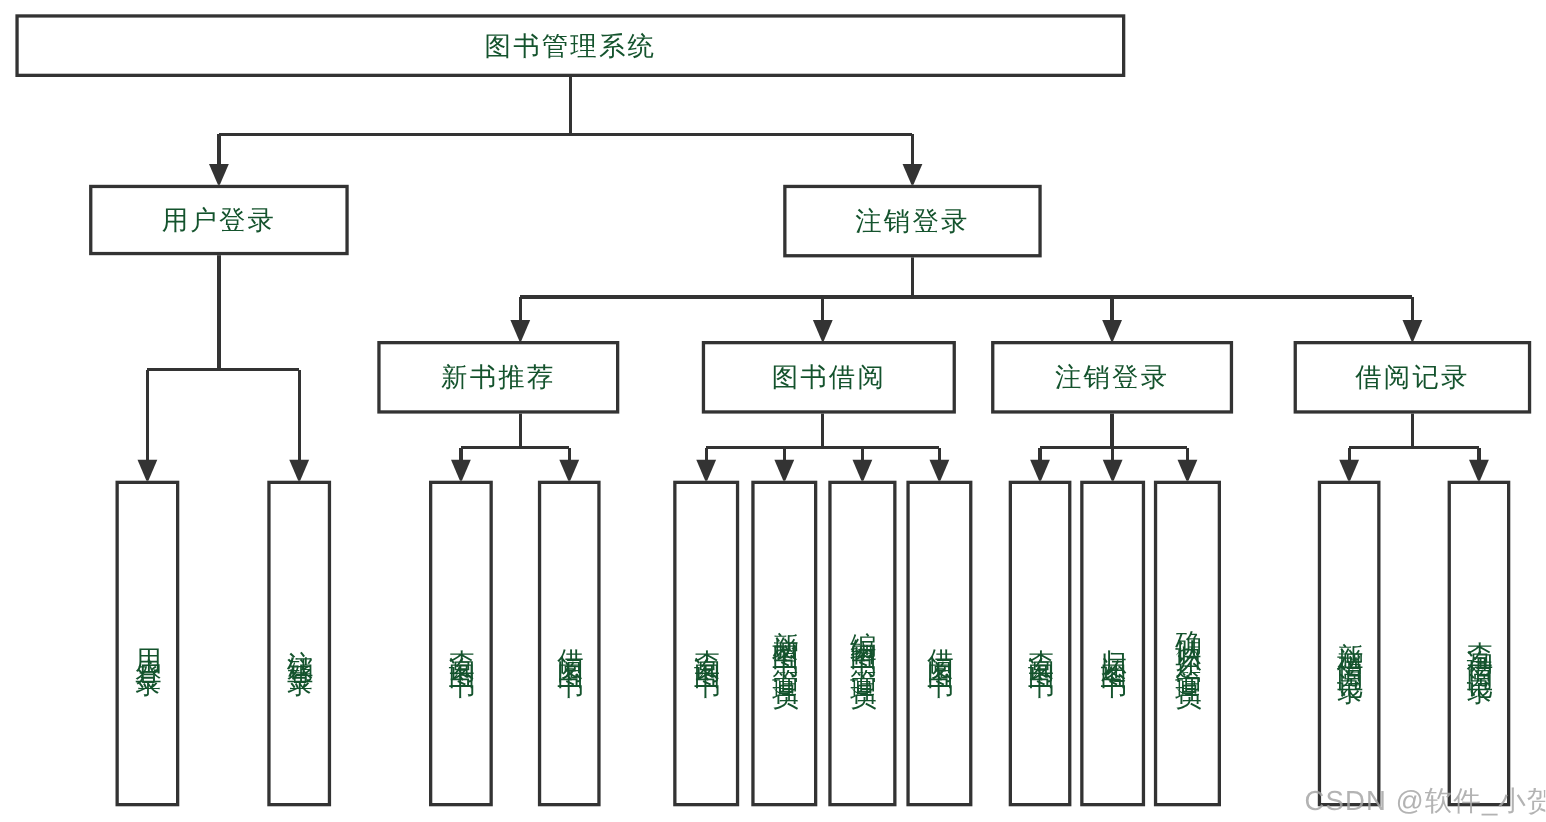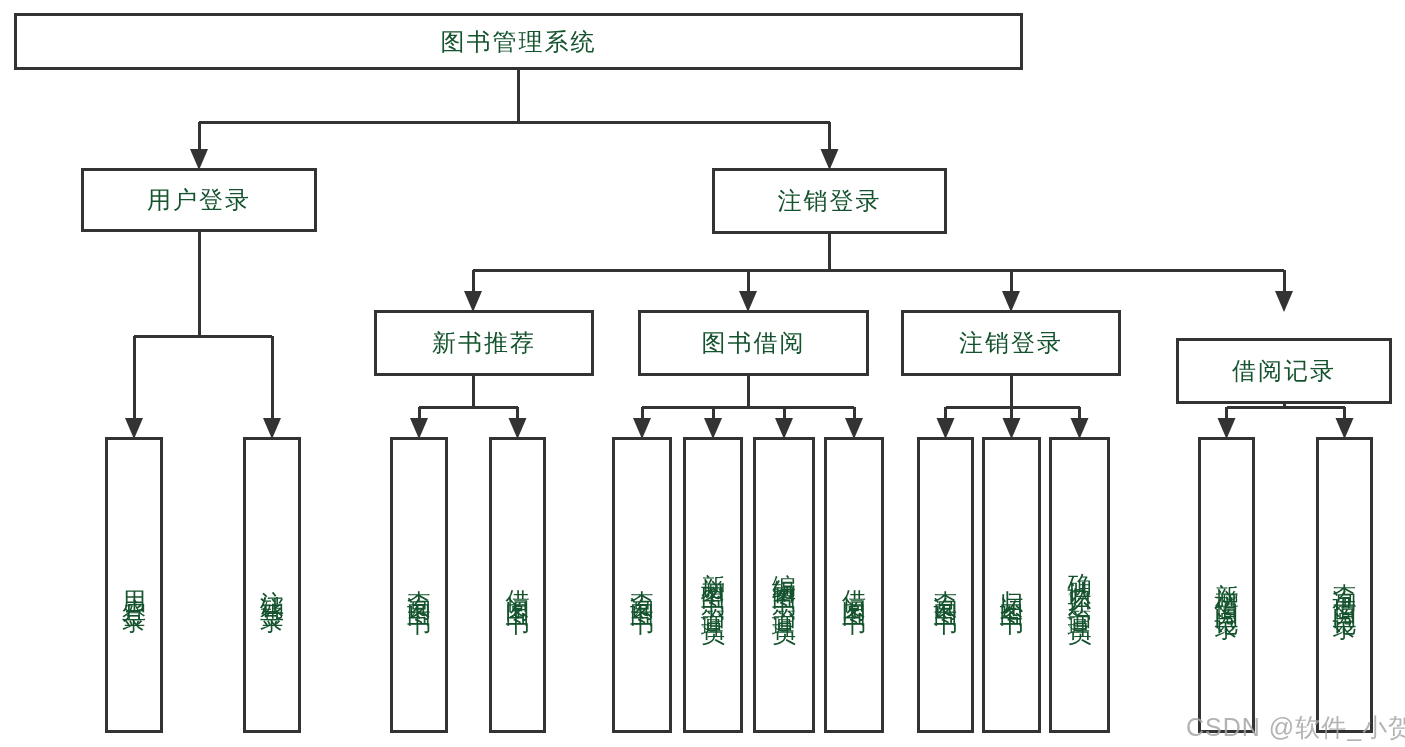--- a/index.html
+++ b/index.html
@@ -117,30 +117,30 @@
       </div>
       <div class="node" style="left: 712px; top: 168px; width: 235px; height: 66px;">
         <span class="label">注销登录</span>
       </div>
       <div class="node vertical" style="left: 105px; top: 437px; width: 58px; height: 296px;">
         <span class="label">用户登录</span>
       </div>
       <div class="node vertical" style="left: 243px; top: 437px; width: 58px; height: 296px;">
         <span class="label">注销登录</span>
       </div>
-      <div class="node" style="left: 374px; top: 310px; width: 220px; height: 66px;">
+      <div class="node" style="left: 343px; top: 310px; width: 220px; height: 66px;">
         <span class="label">新书推荐</span>
       </div>
       <div class="node" style="left: 638px; top: 310px; width: 231px; height: 66px;">
         <span class="label">图书借阅</span>
       </div>
       <div class="node" style="left: 901px; top: 310px; width: 220px; height: 66px;">
         <span class="label">注销登录</span>
       </div>
-      <div class="node" style="left: 1176px; top: 310px; width: 216px; height: 66px; margin-top: 28px;">
+      <div class="node" style="left: 1176px; top: 310px; width: 216px; height: 66px;">
         <span class="label">借阅记录</span>
       </div>
       <div class="node vertical" style="left: 390px; top: 437px; width: 58px; height: 296px;">
         <span class="label">查询图书</span>
       </div>
       <div class="node vertical" style="left: 489px; top: 437px; width: 57px; height: 296px;">
         <span class="label">借阅图书</span>
       </div>
       <div class="node vertical" style="left: 612px; top: 437px; width: 60px; height: 296px;">
         <span class="label">查询图书</span>

